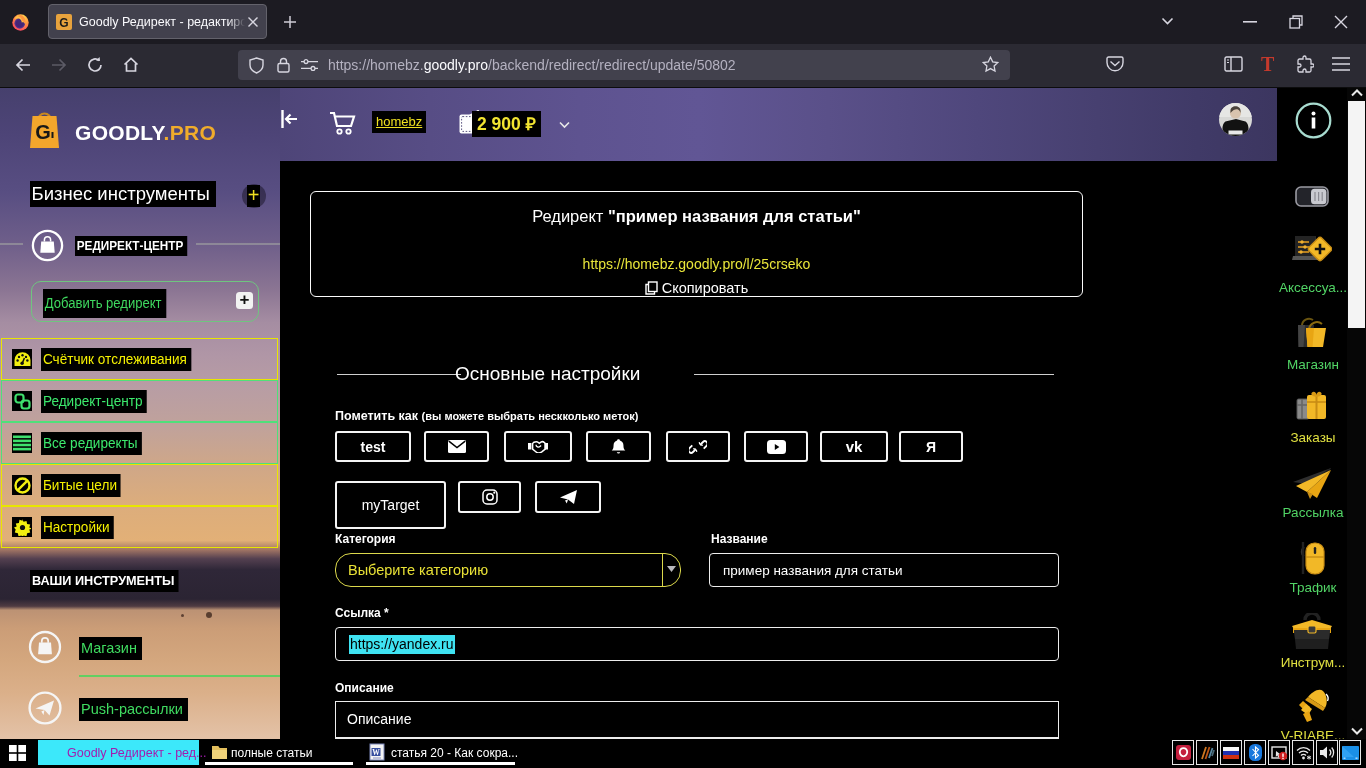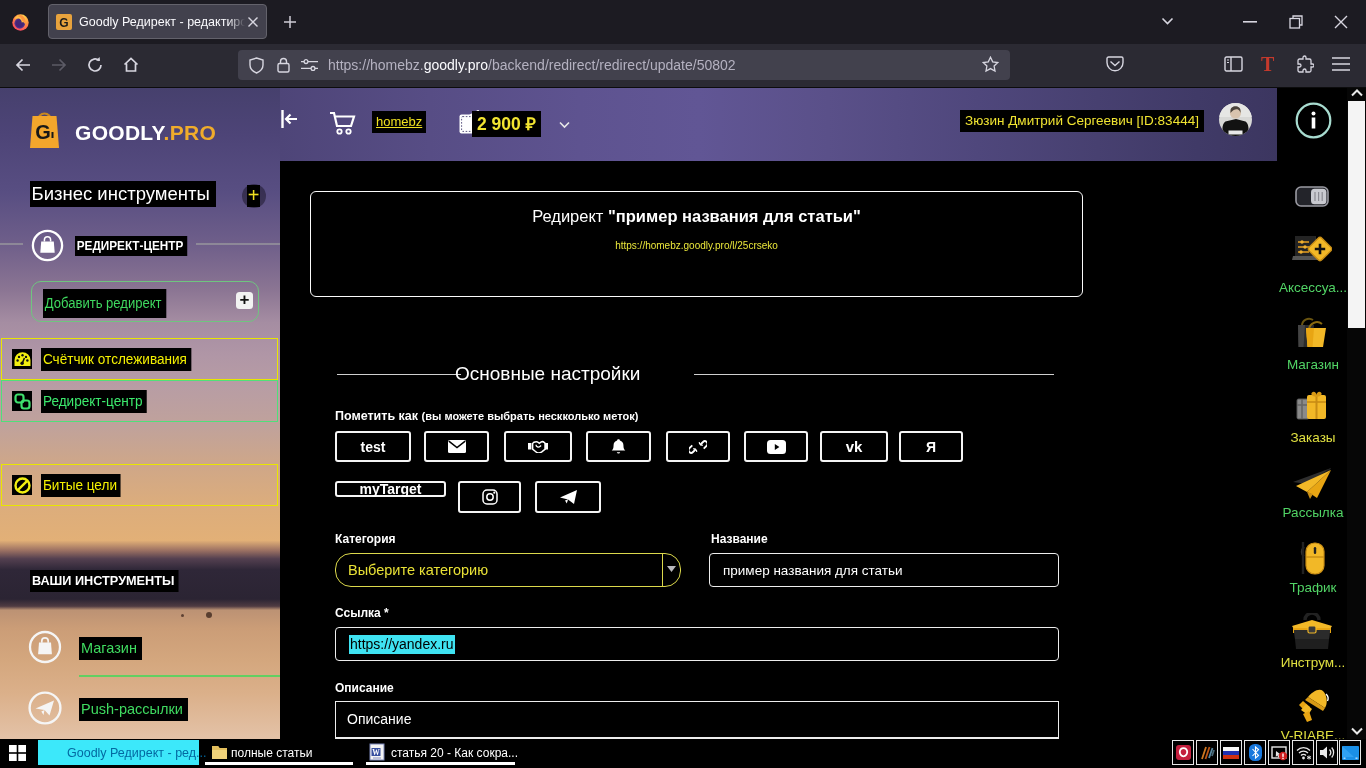--- a/index.html
+++ b/index.html
@@ -177,28 +177,50 @@
     </div>
 <div class="menurow" style="top:380px;border:1.5px solid #4fe07a">
 <div class="micon">
         <svg width="17" height="17" viewBox="0 0 17 17">
           <rect x="1.5" y="1.5" width="8" height="8" rx="2.4" fill="none" stroke="#3fe06d" stroke-width="2.2"></rect>
           <rect x="7.5" y="7.5" width="8" height="8" rx="2.4" fill="none" stroke="#3fe06d" stroke-width="2.2"></rect>
         </svg>
       </div>
 <div class="mtext" style="color:#3ce96d">Редирект-центр</div>
     </div>
+<div class="menurow" style="top:422px;border:1.5px solid #4fe07a">
+<div class="micon">
+        <svg width="18" height="16" viewBox="0 0 18 16">
+          <g fill="#3fe06d">
+            <rect y="0.5" width="18" height="2.6"></rect>
+            <rect y="4.6" width="18" height="2.6"></rect>
+            <rect y="8.7" width="18" height="2.6"></rect>
+            <rect y="12.8" width="18" height="2.6"></rect>
+          </g>
+        </svg>
+      </div>
+<div class="mtext" style="color:#3ce96d">Все редиректы</div>
+    </div>
 <div class="menurow" style="top:464px;border:1.5px solid #e8e600">
 <div class="micon">
         <svg width="17" height="17" viewBox="0 0 17 17">
           <circle cx="8.5" cy="8.5" r="7" fill="none" stroke="#f2ef10" stroke-width="2.4"></circle>
           <path d="M3.6 13.4L13.4 3.6" stroke="#f2ef10" stroke-width="2.4"></path>
         </svg>
       </div>
 <div class="mtext" style="color:#f4f000">Битые цели</div>
+    </div>
+<div class="menurow" style="top:506px;border:1.5px solid #e8e600">
+<div class="micon">
+        <svg width="17" height="17" viewBox="0 0 17 17">
+          <path d="M8.5 0l1 2.8 3-.9.6 3.1 3.1.6-.9 3 2.7 1-2.7 1 .9 3-3.1.6-.6 3.1-3-.9-1 2.8-1-2.8-3 .9-.6-3.1-3.1-.6.9-3L0 8.5l2.7-1-.9-3 3.1-.6.6-3.1 3 .9z" fill="#f2ef10"></path>
+          <circle cx="8.5" cy="8.5" r="2.6" fill="#111"></circle>
+        </svg>
+      </div>
+<div class="mtext" style="color:#f4f000">Настройки</div>
     </div>
 
 <div class="a blk" style="left:30px;top:569.5px;font-size:13.5px;font-weight:bold;padding:3px 4px 4px 2px;transform:scaleX(.94);transform-origin:0 0">ВАШИ ИНСТРУМЕНТЫ</div>
 <div class="a" style="left:181px;top:614px;width:3px;height:3px;border-radius:50%;background:rgba(60,38,30,.75)"></div>
     <div class="a" style="left:206px;top:612px;width:6px;height:6px;border-radius:50%;background:rgba(62,40,30,.8)"></div>
     <svg class="a" style="left:28px;top:630px" width="34" height="34" viewBox="0 0 34 34">
       <circle cx="17" cy="17" r="15" fill="none" stroke="#f5f5f5" stroke-width="2.3"></circle>
       <path d="M11 12.4h12l.9 11.8H10.1z" fill="#f5f5f5"></path>
       <path d="M13.8 12.7V11a3.2 3.2 0 0 1 6.4 0v1.7" fill="none" stroke="#f5f5f5" stroke-width="1.7"></path>
     </svg>
@@ -225,40 +247,43 @@
       <path d="M12 5.5L20 1l2 4" fill="none" stroke="#fff" stroke-width="2"></path>
       <rect x="1.5" y="4.5" width="21.5" height="19" rx="2" fill="#fff"></rect>
       <rect x="3.6" y="6.6" width="17.3" height="14.8" rx="1" fill="none" stroke="#4a4473" stroke-width=".9" stroke-dasharray="1.6 1.6"></rect>
       <circle cx="20.5" cy="14" r="2.4" fill="#fff" stroke="#4a4473" stroke-width="1"></circle>
       <circle cx="20.5" cy="14" r="1.2" fill="#4a4473"></circle>
     </svg>
 <div class="a" style="left:472px;top:111px;background:#000;color:#f2e431;font-size:17.5px;font-weight:bold;line-height:19px;padding:3.5px 5px 3.5px">2 900 ₽</div>
 <svg class="a" style="left:559px;top:121px" width="11" height="8" viewBox="0 0 11 8">
       <path d="M1 1.5l4.5 4.5L10 1.5" fill="none" stroke="#e8e8e8" stroke-width="1.6"></path>
     </svg>
-<div class="a" style="left:960px;top:110px;background:#000;color:#f0e431;font-size:13.5px;padding:3px 5px 4px">Зюзин Дмитрий Сергеевич [ID:83444]</div>
 <svg class="a" style="left:1219px;top:103px" width="33" height="33" viewBox="0 0 33 33">
       <defs>
         <clipPath id="avc">
           <circle cx="16.5" cy="16.5" r="16.5"></circle>
         </clipPath>
       </defs>
       <g clip-path="url(#avc)">
         <rect width="33" height="33" fill="#d8d8d6"></rect>
         <rect width="33" height="14" fill="#e6e6e4"></rect>
         <circle cx="16.5" cy="10" r="5.6" fill="#d8c3ae"></circle>
         <path d="M8.5 18c-3 0-5 3.5-5 7.5V33h26v-7.5c0-4-2-7.5-5-7.5l-7.5-2z" fill="#121212"></path>
         <rect x="9.5" y="27.5" width="14" height="4" fill="#e8e8e8"></rect>
         <path d="M11.5 10V7.5c0-2.4 2.2-4.2 5-4.2s5 1.8 5 4.2V10c-.8-2-1.6-3-2.5-3.4-1.6-.7-4.5-.4-7.5 3.4z" fill="#4a423a"></path>
       </g>
     </svg>
 
 <div class="a" id="topbox">
 <div style="margin-top:15px;font-size:16.5px">Редирект <b>"пример названия для статьи"</b></div>
-<div style="margin-top:14px;font-size:10px;color:#e9e63a">https://homebz.goodly.pro/l/25crseko</div>
+<div style="margin-top:30px;font-size:14px;color:#e9e63a">https://homebz.goodly.pro/l/25crseko</div>
+<div style="margin-top:8px;font-size:14.5px"><svg width="13" height="14" viewBox="0 0 13 14" style="vertical-align:-2px">
+          <rect x="3.5" y="1" width="8.5" height="9.5" fill="none" stroke="#fff" stroke-width="1.4"></rect>
+          <path d="M3.5 3.5H1V13h8.5v-2.5" fill="none" stroke="#fff" stroke-width="1.4"></path>
+        </svg> Скопировать</div>
 </div>
 <div class="a" style="left:337px;top:374px;width:124px;height:1px;background:#cfcfcf"></div>
 <div class="a" style="left:694px;top:374px;width:360px;height:1px;background:#cfcfcf"></div>
 <div class="a" style="left:455px;top:363px;width:235px;text-align:left;color:#fff;font-size:19px">Основные настройки</div>
 <div class="lbl" style="left:335px;top:409px;font-size:12.5px">Пометить как <span style="font-size:11px">(вы можете выбрать нескколько меток)</span></div>
 <div class="tagbtn" style="left:335px;top:431px;width:76px;font-weight:bold">test</div>
 <div class="tagbtn" style="left:424px;top:431px;width:65px">
       <svg width="18" height="13" viewBox="0 0 18 13">
         <rect width="18" height="13" rx="1.5" fill="#fff"></rect>
         <path d="M.8 1.2L9 7.5l8.2-6.3" fill="none" stroke="#000" stroke-width="1.5"></path>
@@ -294,21 +319,21 @@
         <rect width="19" height="14" rx="3.5" fill="#fff"></rect>
         <path d="M7.8 4l4.6 3-4.6 3z" fill="#000"></path>
       </svg>
     </div>
 <div class="tagbtn" style="left:820px;top:431px;width:68px;font-weight:bold">
       <svg width="20" height="12" viewBox="0 0 20 12">
         <text x="10" y="11" font-family="Liberation Sans" font-size="15" font-weight="bold" fill="#fff" text-anchor="middle">vk</text>
       </svg>
     </div>
 <div class="tagbtn" style="left:899px;top:431px;width:64px;font-weight:bold">Я</div>
-<div class="tagbtn" style="left:335px;top:481px;width:111px;height:16px;font-weight:bold">myTarget</div>
+<div class="tagbtn" style="left:335px;top:481px;width:111px;height:48px;font-weight:normal">myTarget</div>
 <div class="tagbtn" style="left:458px;top:481px;width:63px;height:32px">
       <svg width="16" height="16" viewBox="0 0 16 16">
         <rect x="1" y="1" width="14" height="14" rx="4" fill="none" stroke="#fff" stroke-width="1.5"></rect>
         <circle cx="8" cy="8" r="3.2" fill="none" stroke="#fff" stroke-width="1.5"></circle>
         <circle cx="12.3" cy="3.7" r="1.1" fill="#fff"></circle>
       </svg>
     </div>
 <div class="tagbtn" style="left:535px;top:481px;width:66px;height:32px">
       <svg width="19" height="16" viewBox="0 0 19 16">
         <path d="M1 8.5L18 1l-3 14-6-4.5zM9 10.5l-1.2 4-1.8-3z" fill="#fff"></path>
@@ -442,21 +467,21 @@
           <radialGradient id="fx2b" cx="50%" cy="50%" r="60%">
             <stop offset="55%" stop-color="#30197d"></stop>
             <stop offset="100%" stop-color="#5a3fae"></stop>
           </radialGradient>
         </defs>
         <circle cx="8.5" cy="8.5" r="8.2" fill="url(#fx2)"></circle>
         <circle cx="7.8" cy="9.3" r="5.4" fill="url(#fx2b)" opacity=".9"></circle>
         <path d="M8.6 1c-3 .2-5.3 1.7-6.4 4.1 1.6-1 3.3-1.1 4.8-.5 1.9.8 2.8 2.4 2.7 3.9 1.4-.4 2.7.2 3.4 1.2.9-3.3-.9-7.8-4.5-8.7z" fill="#ffc24a"></path>
         <path d="M8.6 1c-1.4.1-2 .5-2.9 1.2 1.1.1 2.4.6 3.1 1.5 1 1.2.9 2.6 1.6 3.3.5.6 1.5.8 2.2 2.2.3.6.5 1.2.4 2 .5-.9 1-2.4.7-3.9C13.2 4 11.6 1.6 8.6 1z" fill="#ff9540"></path>
       </svg>
-<span style="margin-left:20px;color:#0369a1;font-size:12.5px;white-space:nowrap">Goodly Редирект - ред...</span>
+<span style="margin-left:20px;color:#a21caf;font-size:12.5px;white-space:nowrap">Goodly Редирект - ред...</span>
     </div>
 <div class="tseg" style="left:205px;width:148px"></div>
 <div class="tseg" style="left:366px;width:149px"></div>
 <svg class="a" style="left:211px;top:743px" width="17" height="17" viewBox="0 0 17 17">
       <path d="M1 3h6l1.5 2H16v11H1z" fill="#efd27a"></path>
       <path d="M1 3h6l1.5 2H16v2H1z" fill="#e3bf5d"></path>
     </svg>
 <div class="a" style="left:231px;top:746px;color:#fff;font-size:12px">полные статьи</div>
 <svg class="a" style="left:369px;top:743px" width="17" height="18" viewBox="0 0 17 18">
       <rect x="1" y="1" width="14" height="16" fill="#f4f4f4" stroke="#7a86b8" stroke-width="1"></rect>

